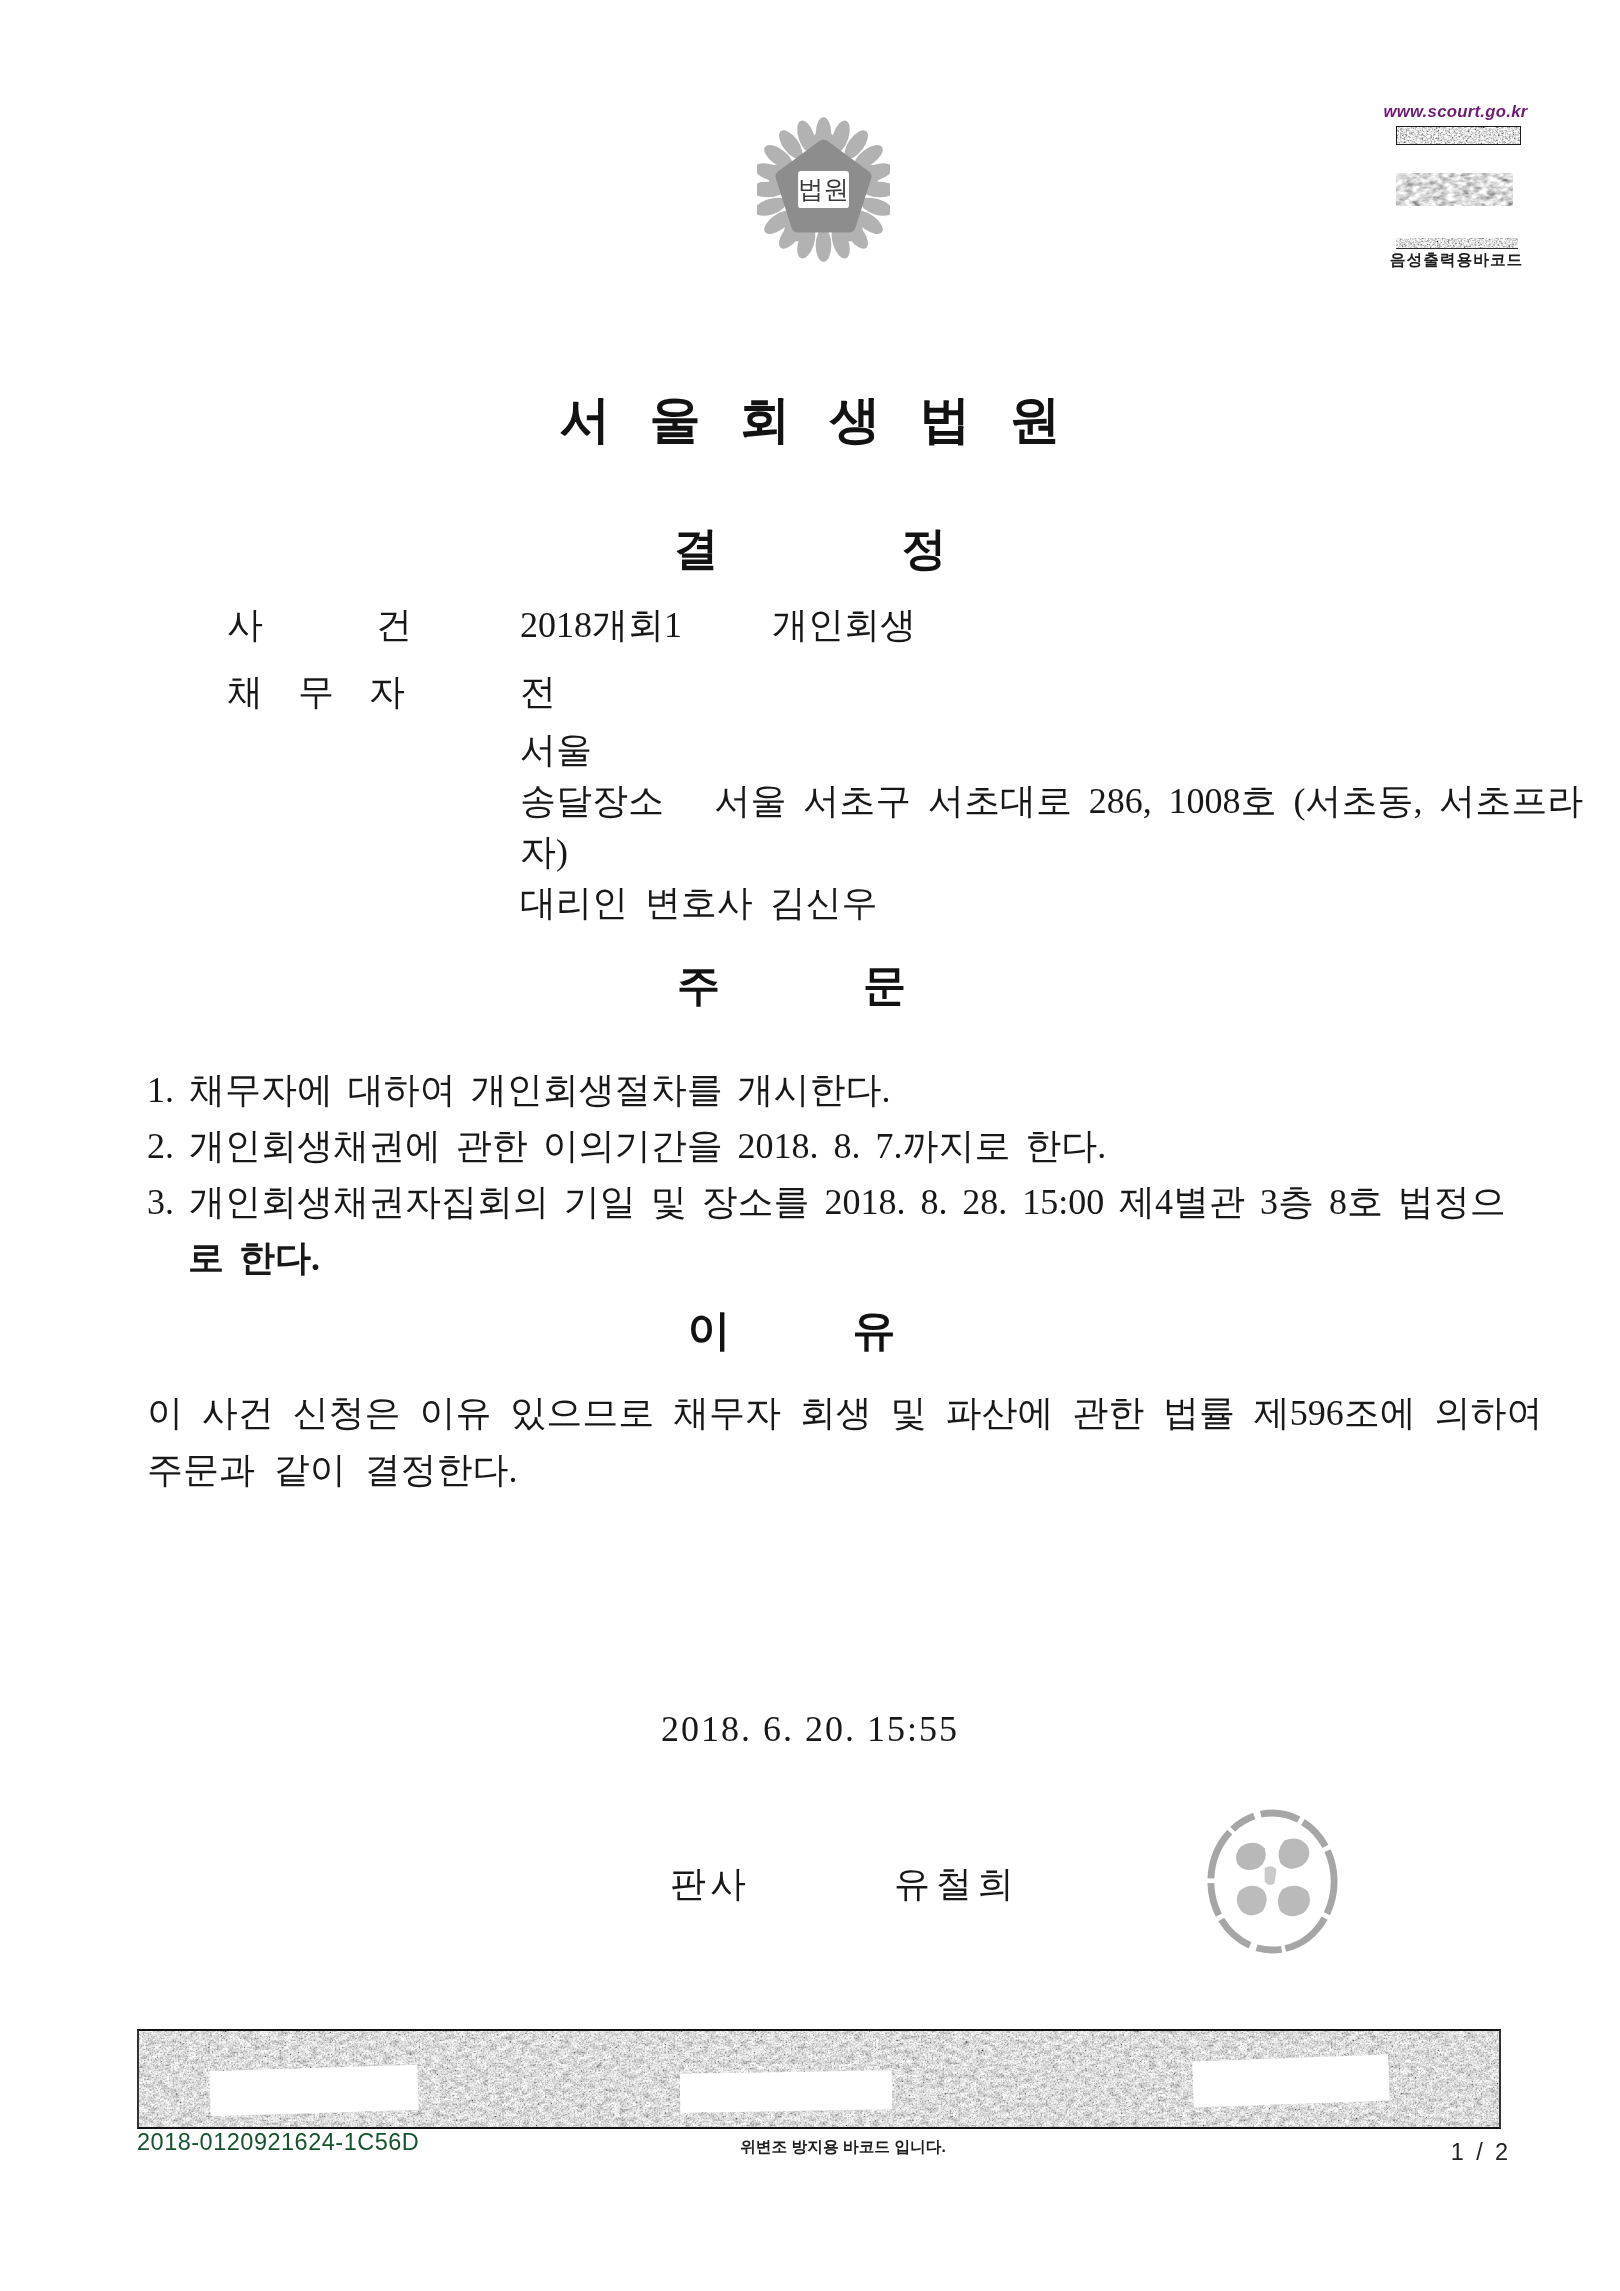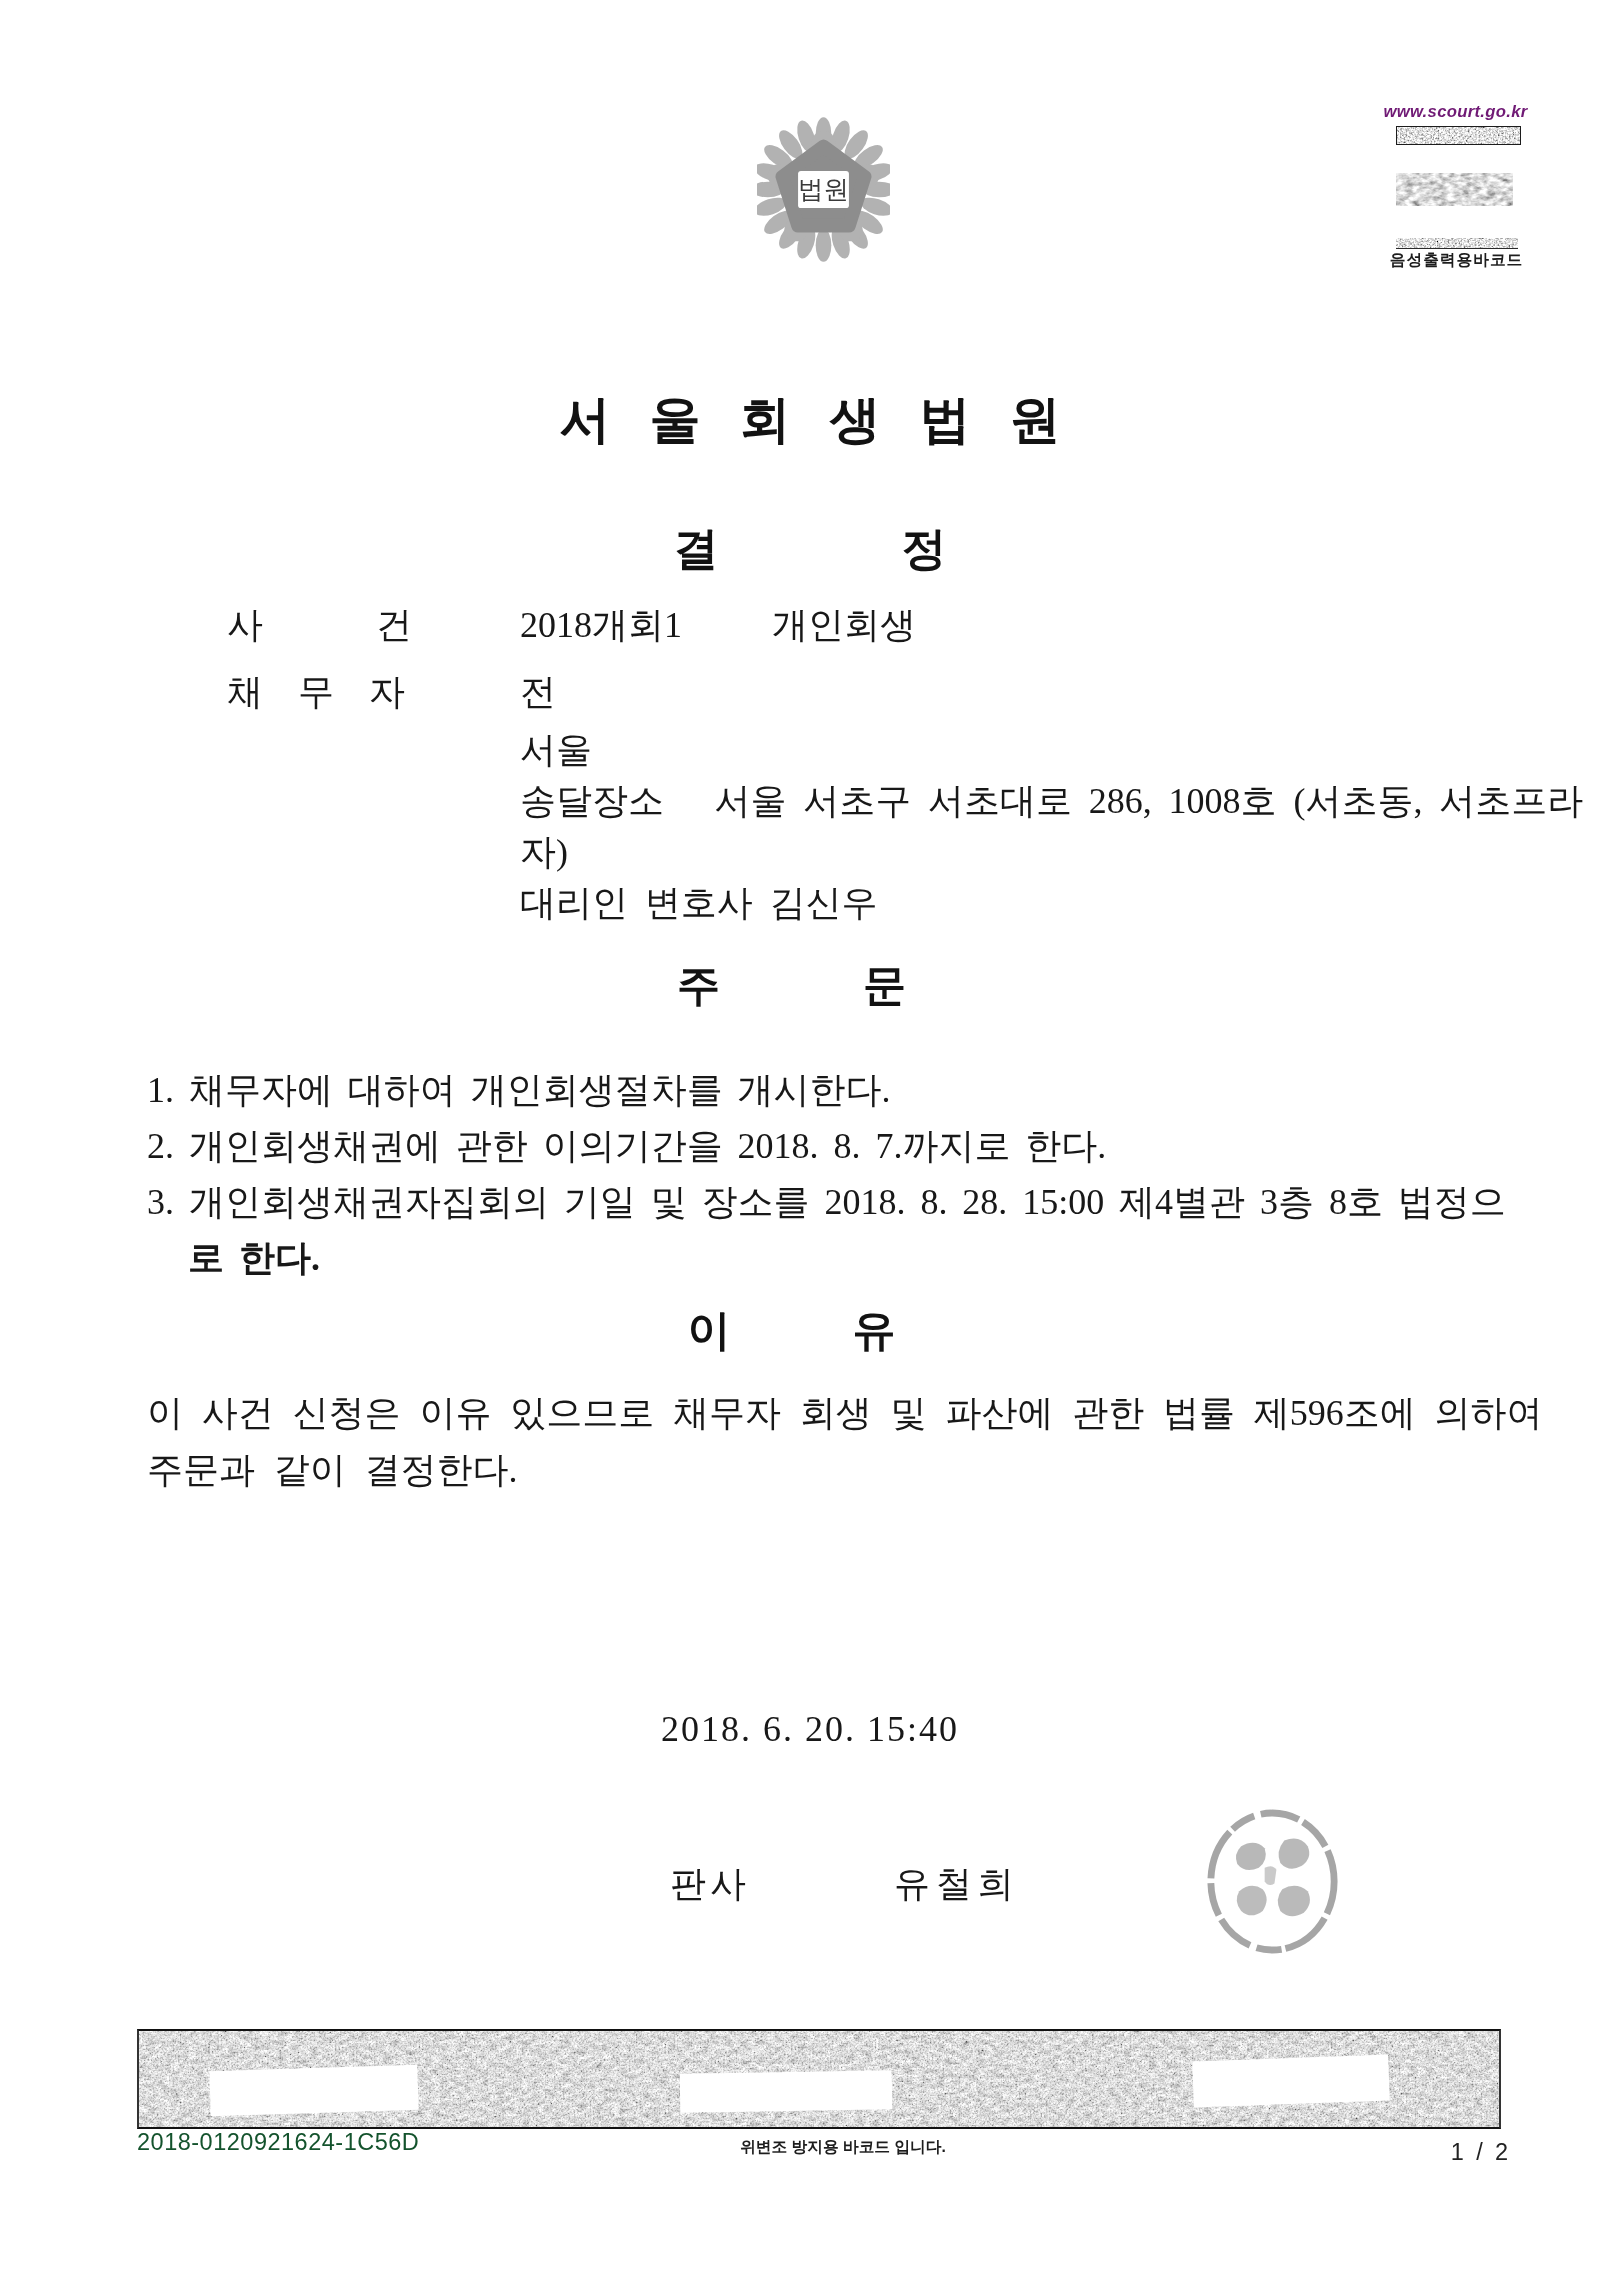--- a/index.html
+++ b/index.html
@@ -207,21 +207,21 @@
     <div>3. 개인회생채권자집회의 기일 및 장소를 2018. 8. 28. 15:00 제4별관 3층 8호 법정으</div>
     <div class="order-cont">로 한다.</div>
   </div>
 
   <div class="abs section-heading reason-heading">이유</div>
   <div class="abs reason-lines">
     <div>이 사건 신청은 이유 있으므로 채무자 회생 및 파산에 관한 법률 제596조에 의하여</div>
     <div>주문과 같이 결정한다.</div>
   </div>
 
-  <div class="abs decision-date">2018. 6. 20. 15:40</div>
+  <div class="abs decision-date">2018. 6. 20. 15:55</div>
   <div class="abs body-text judge-label">판사</div>
   <div class="abs body-text judge-name">유철희</div>
 
   <svg class="abs seal" viewBox="0 0 140 150" aria-hidden="true">
     <ellipse cx="70" cy="74" rx="63" ry="70" fill="none" stroke="#979797" stroke-width="7" stroke-dasharray="34 5 52 4 26 7 40 5"></ellipse>
     <path d="M38 38 q14 -8 24 2 q4 12 -6 20 q-14 6 -22 -4 q-4 -10 4 -18 Z" fill="#9d9d9d" opacity=".85"></path>
     <path d="M82 32 q16 -6 24 6 q5 12 -6 20 q-13 7 -22 -3 q-5 -12 4 -23 Z" fill="#989898" opacity=".8"></path>
     <path d="M36 84 q12 -10 24 -2 q8 10 0 22 q-12 9 -22 0 q-8 -10 -2 -20 Z" fill="#a2a2a2" opacity=".85"></path>
     <path d="M80 82 q14 -8 26 2 q6 12 -4 22 q-14 8 -24 -2 q-6 -12 2 -22 Z" fill="#9a9a9a" opacity=".8"></path>
     <path d="M62 60 q8 -4 12 2 l-2 14 q-6 4 -10 -2 Z" fill="#a6a6a6" opacity=".7"></path>

